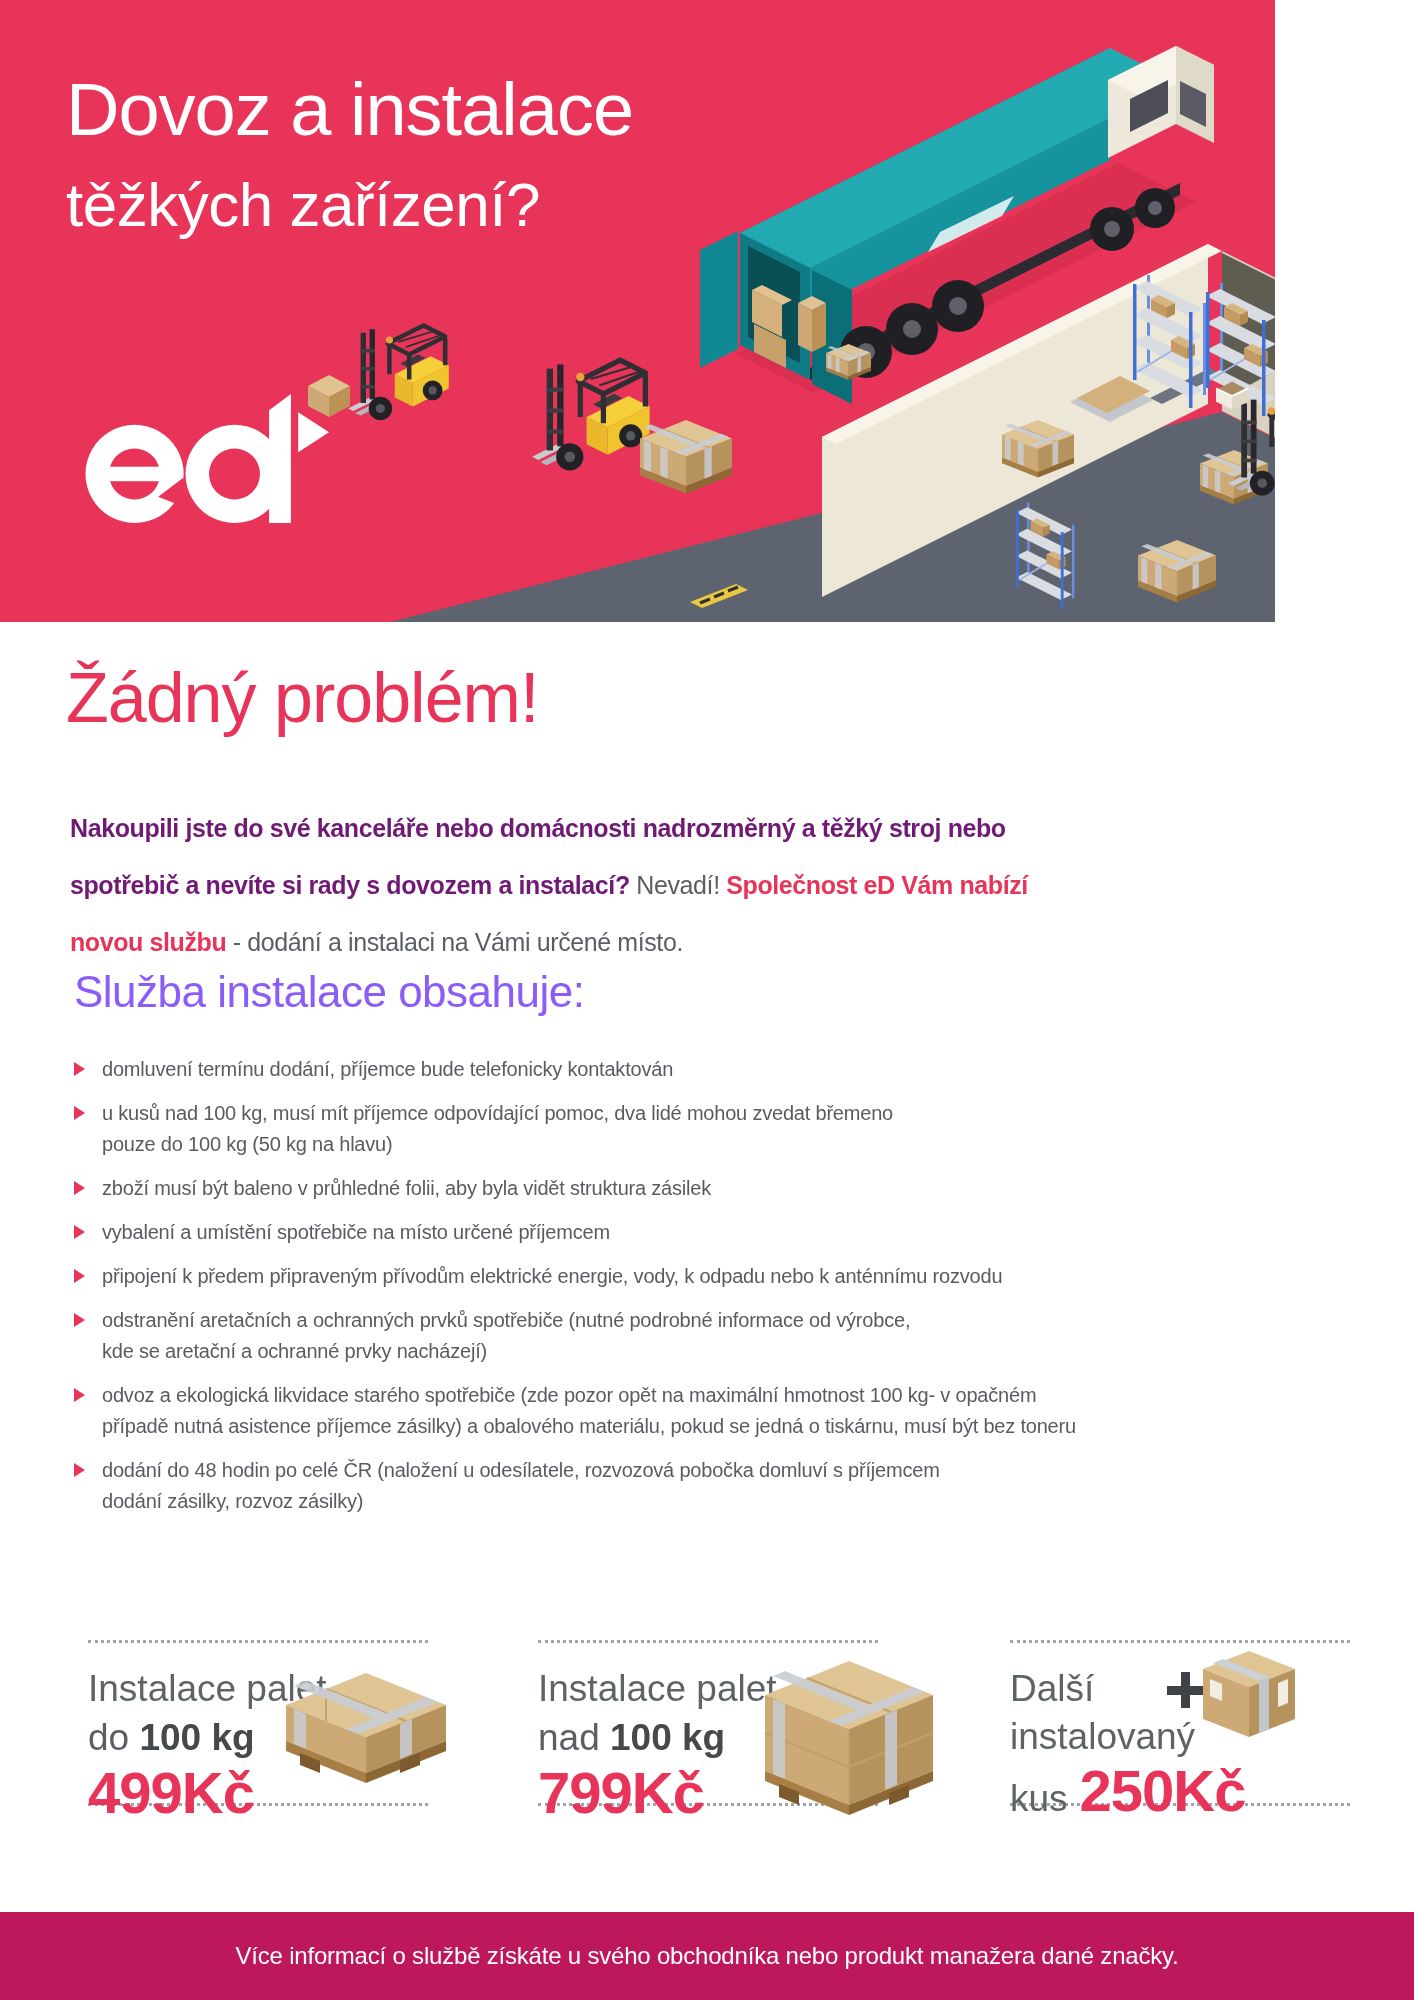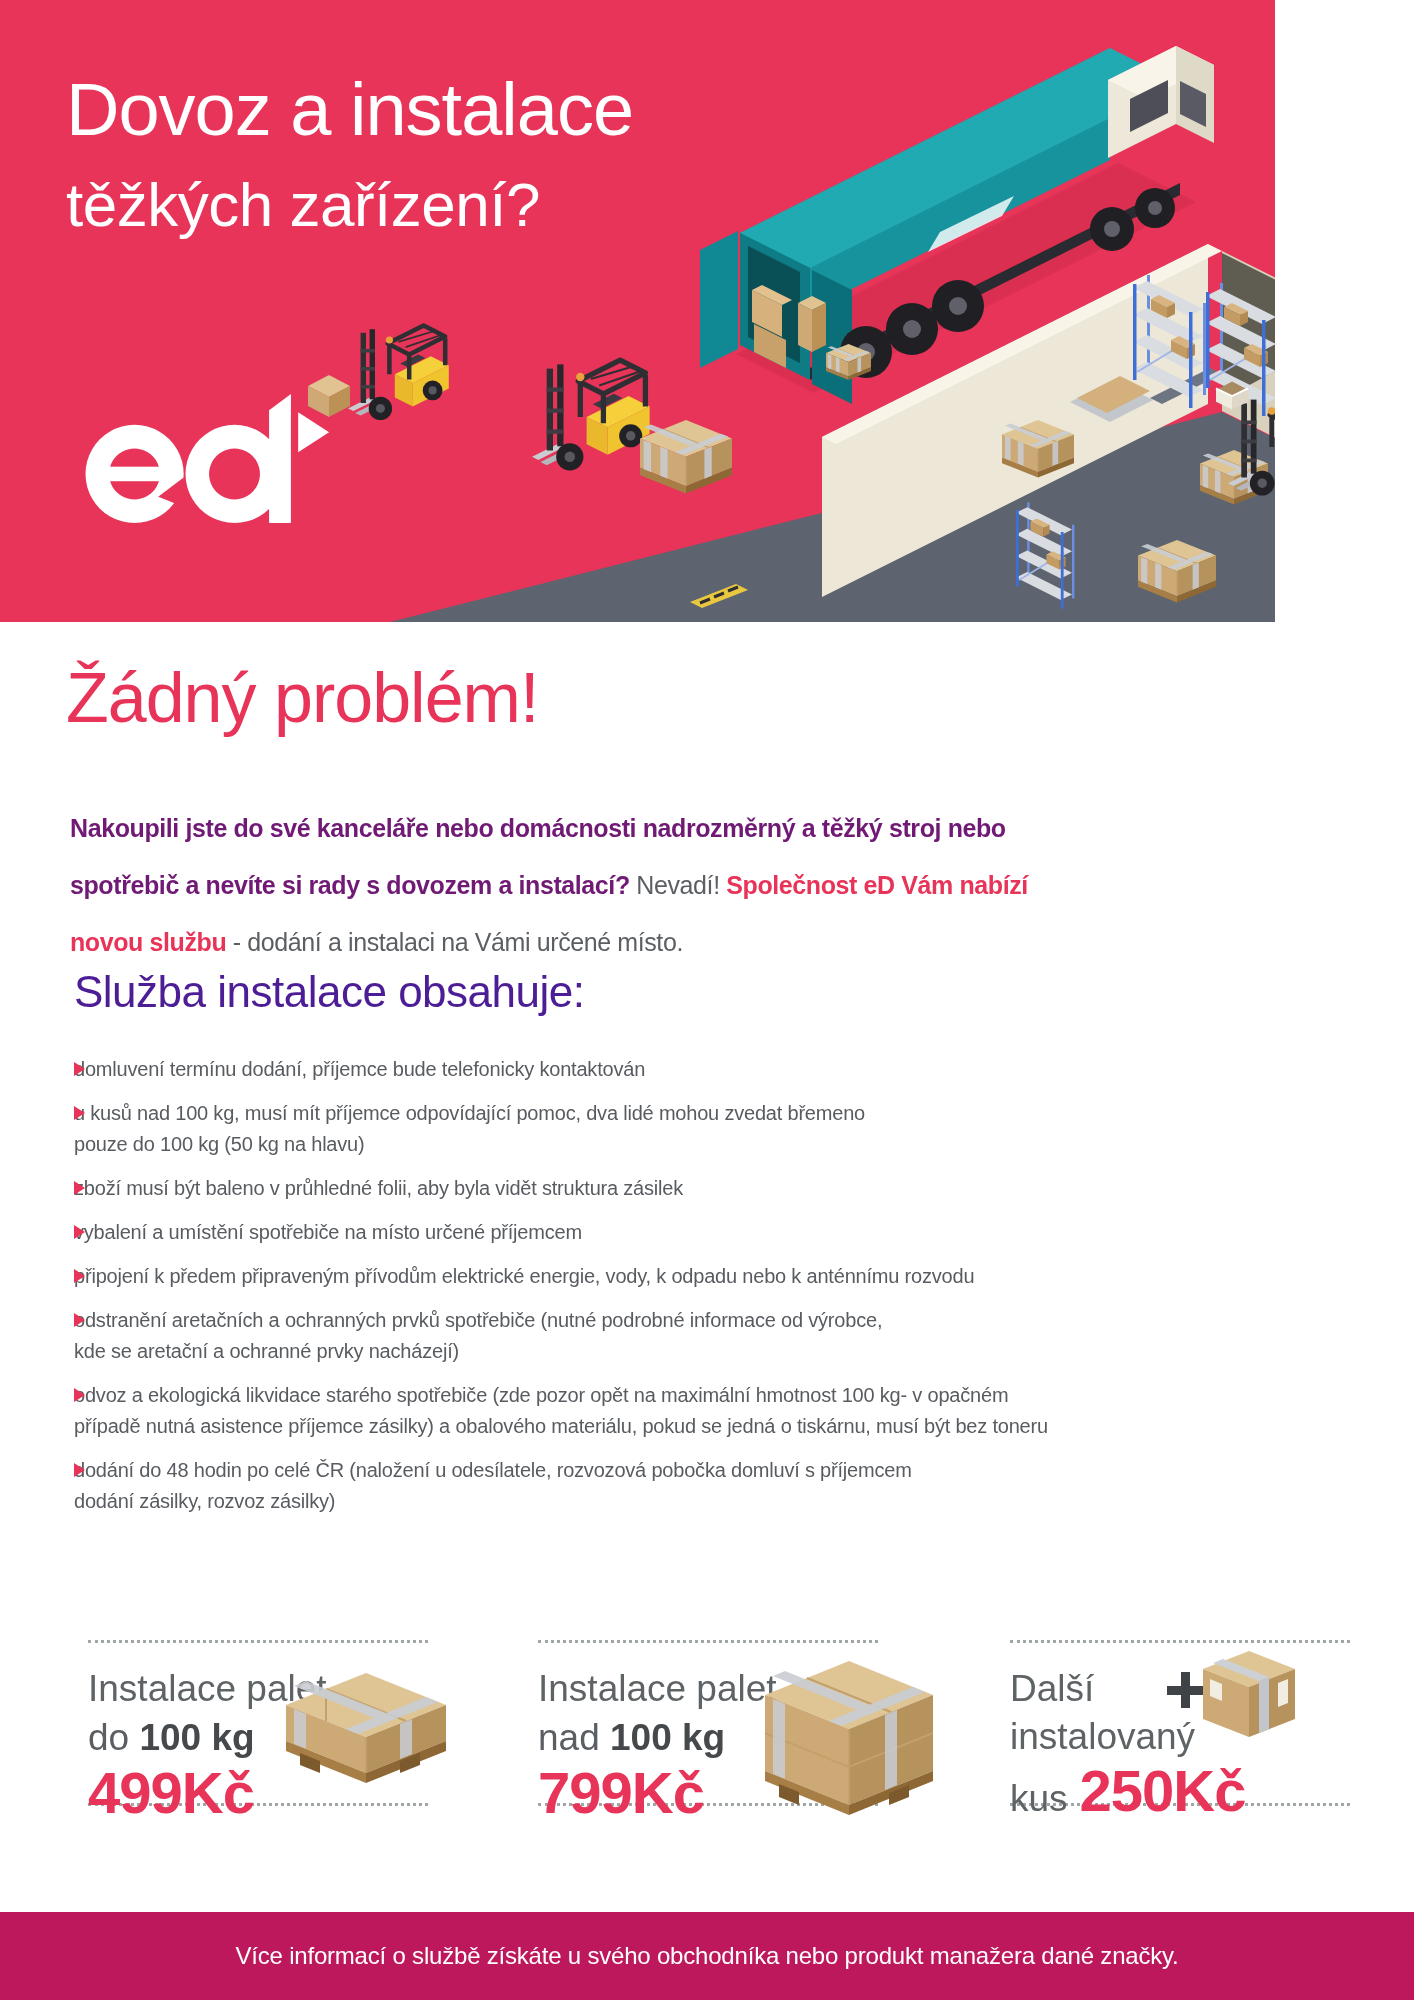--- a/index.html
+++ b/index.html
@@ -13,24 +13,24 @@
   .title .t2{font-size:62px;font-weight:400;letter-spacing:-0.5px;line-height:74px;margin-top:10px;white-space:nowrap;}
   .logo{position:absolute;left:80px;top:383px;z-index:5;}
   
   .h2{position:absolute;left:66px;top:652px;font-size:70px;font-weight:400;color:#E73458;
       letter-spacing:-1px;line-height:92px;white-space:nowrap;}
   .intro{position:absolute;left:70px;top:800px;font-size:25px;letter-spacing:-0.4px;}
   .intro .iline{line-height:57px;white-space:nowrap;}
   .b{font-weight:700;color:#701a75;}
   .r{font-weight:400;color:#5B5F63;}
   .p{font-weight:700;color:#E73458;}
-  .h3{position:absolute;left:74px;top:962px;font-size:44px;font-weight:400;color:#4c1d95;
+  .h3{position:absolute;left:74px;top:962px;font-size:44px;font-weight:400;color:#8b5cf6;
       letter-spacing:-0.5px;line-height:60px;white-space:nowrap;}
   .list{position:absolute;left:74px;top:1054px;width:1260px;}
-  .li{position:relative;margin-bottom:13px;}
+  .li{position:relative;padding-left:28px;margin-bottom:13px;}
   .tri{position:absolute;left:0;top:8px;width:0;height:0;border-left:11px solid #E73458;
        border-top:7px solid transparent;border-bottom:7px solid transparent;}
   .ln{font-size:20px;letter-spacing:-0.2px;line-height:31px;color:#585C60;white-space:nowrap;}
   .ln:empty{display:none;}
   
   .card{position:absolute;top:1640px;height:160px;width:340px;border-top:3px dotted #A0A5A8;
         border-bottom:3px dotted #A0A5A8;}
   .card.c1{left:88px;}  .card.c2{left:538px;}  .card.c3{left:1010px;}
   .cl1{margin-top:22px;font-size:37px;font-weight:400;color:#5E6366;line-height:48px;white-space:nowrap;}
   .cl2{font-size:37px;line-height:50px;white-space:nowrap;color:#5E6366;}

